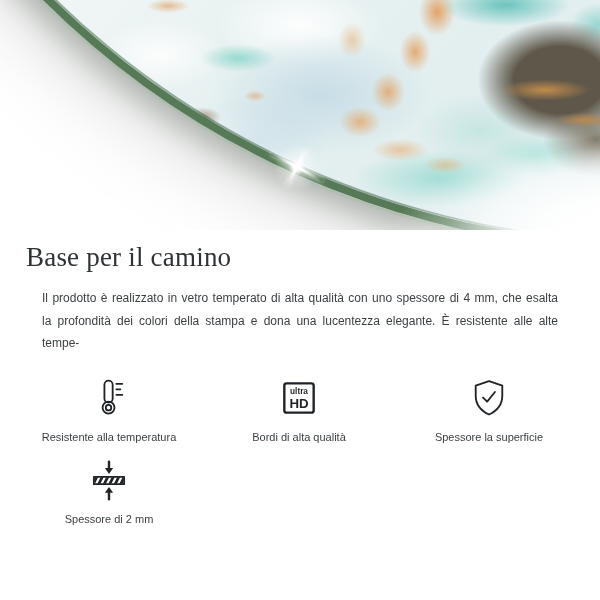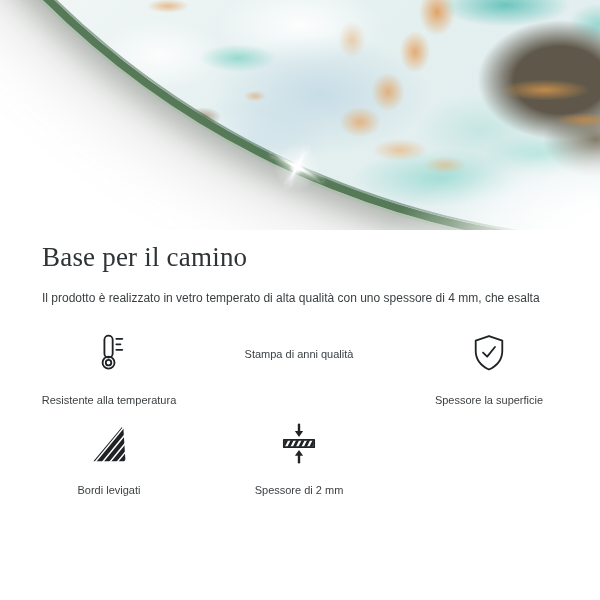--- a/index.html
+++ b/index.html
@@ -68,21 +68,21 @@
   .sparkle::before,.sparkle::after{
     content:"";position:absolute;left:50%;top:50%;border-radius:2px;
     background:linear-gradient(90deg, rgba(255,255,255,0), #ffffff 40% 60%, rgba(255,255,255,0));
     box-shadow:0 0 5px rgba(255,255,255,.9);
   }
   .sparkle::before{width:58px;height:3px;transform:translate(-50%,-50%) rotate(28deg);}
   .sparkle::after{width:3px;height:44px;background:linear-gradient(180deg, rgba(255,255,255,0), #ffffff 40% 60%, rgba(255,255,255,0));transform:translate(-50%,-50%) rotate(28deg);}
 
   
   .title{
-    margin:10px 42px 0 42px;
+    margin:10px 42px 0 26px;
     font-family:"Liberation Serif",serif;
     font-weight:400;
     font-size:27px;line-height:34px;
     color:var(--heading-color,#2e3336);
     letter-spacing:.2px;
   }
   .desc{
     margin:13px 42px 0 42px;width:516px;
     font-size:12px;line-height:22.5px;
     color:var(--body-color,#3a3f42);
@@ -92,21 +92,21 @@
 
   
   .features{
     margin:20px 14px 0 14px;
     display:grid;grid-template-columns:190px 190px 190px;
     row-gap:14px;
   }
   .feature{display:flex;flex-direction:column;align-items:center;}
   .icon-box{height:46px;display:flex;align-items:center;justify-content:center;}
   .feature-label{
-    margin-top:18px;font-size:11px;color:var(--body-color,#3a3f42);
+    margin-top:10px;font-size:11px;color:var(--body-color,#3a3f42);
     white-space:nowrap;
   }
   .icon-box svg{stroke:var(--icon-color,#1f2326);fill:none;stroke-width:2;stroke-linecap:round;stroke-linejoin:round;}
   .icon-box svg .filled{fill:var(--icon-color,#1f2326);stroke:none;}
   .icon-box svg text{fill:var(--icon-color,#1f2326);stroke:none;font-family:"Liberation Sans",sans-serif;font-weight:bold;}
 </style>
 </head>
 <body>
 
 <div class="hero" role="img">
@@ -115,72 +115,61 @@
   <div class="fog"></div>
   <div class="sparkle"></div>
 </div>
 
 <h1 class="title">
   <span>Base per il camino</span><br>
 </h1>
 
 <div class="desc">
   <div class="line">Il prodotto è realizzato in vetro temperato di alta qualità con uno spessore di 4 mm, che esalta</div>
+  <div class="line">la profondità dei colori della stampa e dona una lucentezza elegante. È resistente alle alte tempe-</div>
 </div>
 
 <div class="features">
 
   <div class="feature">
     <div class="icon-box">
       <svg width="44" height="44" viewBox="0 0 48 48">
         <rect x="19" y="5" width="9" height="24" rx="4.5"></rect>
         <circle cx="23.5" cy="34.5" r="6.5"></circle>
         <circle cx="23.5" cy="34.5" r="3"></circle>
         <path d="M32 8.5 H38.5"></path>
         <path d="M32 14.5 H36.5"></path>
         <path d="M32 20.5 H38.5"></path>
       </svg>
     </div>
     <div class="feature-label">Resistente alla temperatura</div>
   </div>
 
   <div class="feature">
-    <div class="feature-label">Stampa di anni qualità</div>
+    <div class="icon-box">
+      <svg width="44" height="44" viewBox="0 0 48 48">
+        <rect x="8" y="8" width="32" height="32" rx="2.5" stroke-width="2.6"></rect>
+        <text x="24" y="20" font-size="9" text-anchor="middle">ultra</text>
+        <text x="24" y="34.5" font-size="14.5" text-anchor="middle">HD</text>
+      </svg>
+    </div>
+    <div class="feature-label">Bordi di alta qualità</div>
   </div>
 
   <div class="feature">
     <div class="icon-box">
       <svg width="44" height="44" viewBox="0 0 48 48">
         <path d="M24 5.5 L38.5 10.5 V21.5 C38.5 30.5 33 37.8 24 42 C15 37.8 9.5 30.5 9.5 21.5 V10.5 Z"></path>
         <path d="M17.5 23.5 L22 28 L30.5 17.5"></path>
       </svg>
     </div>
     <div class="feature-label">Spessore la superficie</div>
   </div>
 
 
-  <div class="feature">
-    <div class="icon-box">
-      <svg width="44" height="44" viewBox="0 0 48 48">
-        <defs>
-          <clipPath id="triClip">
-              <path d="M7 44 L42 44 L39.5 5 Z"></path>
-            </clipPath>
-        </defs>
-        <g clip-path="url(#triClip)" stroke-width="4.5">
-          <path d="M4 46 L36 7"></path>
-          <path d="M12 46 L44 7"></path>
-          <path d="M20 46 L52 7"></path>
-          <path d="M28 46 L60 7"></path>
-          <path d="M36 46 L68 7"></path>
-        </g>
-      </svg>
-    </div>
-    <div class="feature-label">Bordi levigati</div>
-  </div>
 
   <div class="feature">
     <div class="icon-box">
       <svg width="44" height="44" viewBox="0 0 48 48">
         <defs>
           <clipPath id="barClip">
               <rect x="8" y="21" width="32" height="7"></rect>
             </clipPath>
         </defs>
         <rect x="7.5" y="20.5" width="33" height="8"></rect>

